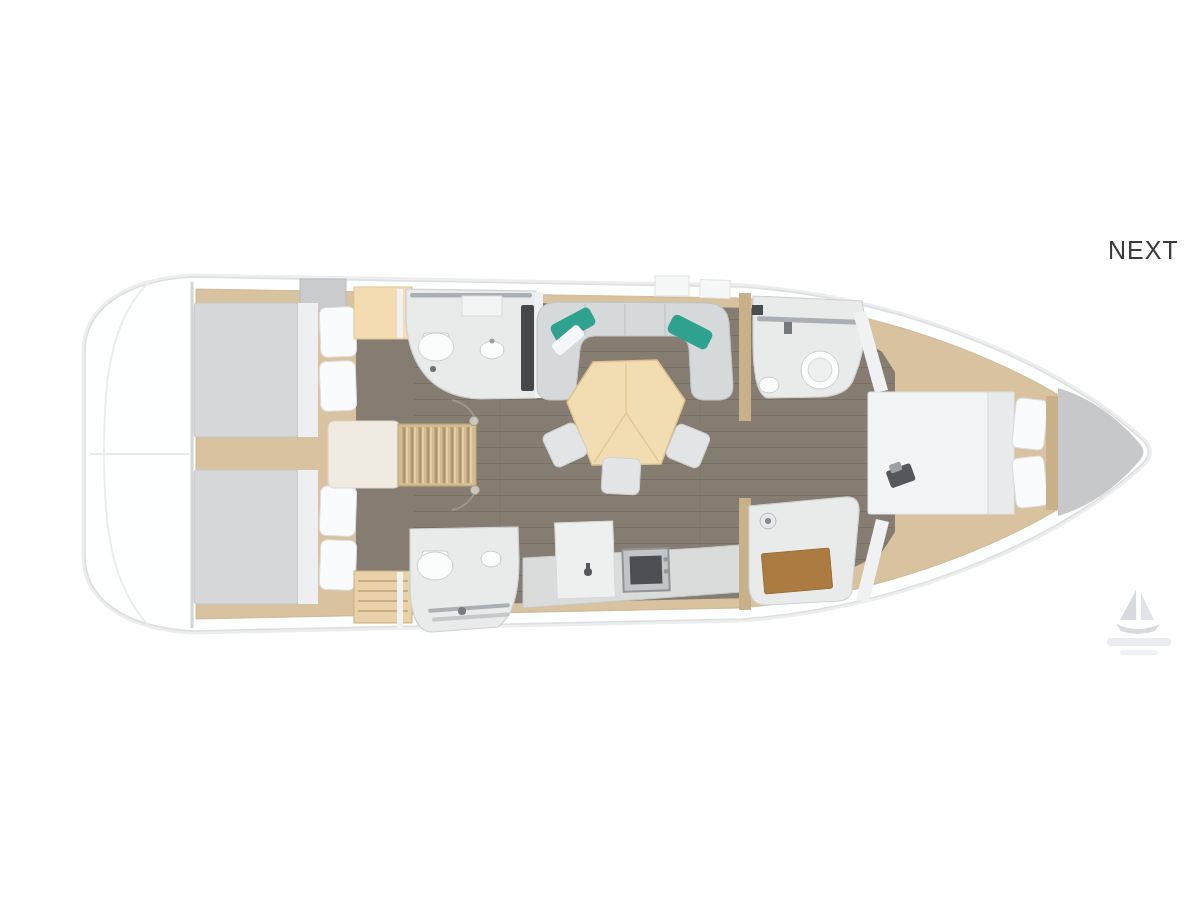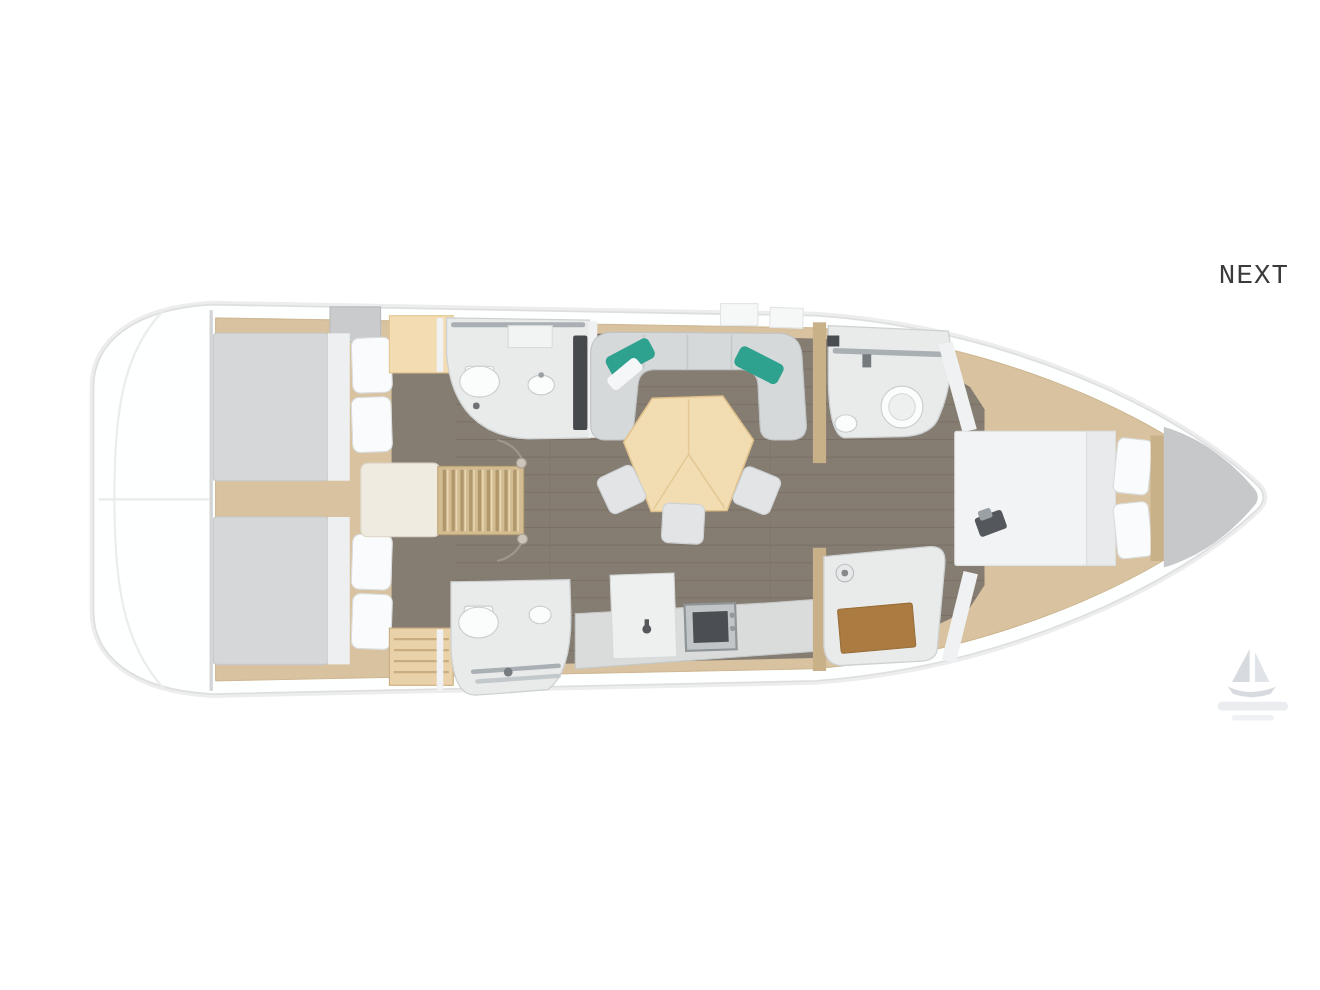--- a/index.html
+++ b/index.html
@@ -1,21 +1,21 @@
 <!DOCTYPE html>
 <html style="--page_bg: #ffffff; --hull_fill: #feffff; --hull_stroke: #dddfe1; --hull_shadow: #ededee; --trim_wood: #d8c29f; --trim_wood_dark: #c8b089; --floor_dark: #867d72; --floor_line: #796f64; --bed_gray: #d5d7d9; --bed_white: #f2f3f4; --pillow_white: #fafbfc; --frame_white: #edeff0; --sofa_gray: #d6d9da; --cushion_teal: #2fa18f; --table_beige: #f2dcb2; --chair_gray: #e2e4e6; --bath_panel: #e9ebeb; --fixture_white: #fbfcfc; --chrome: #a9afb3; --dark_equip: #46494c; --mat_brown: #ab7b41; --bow_deck: #c6c8ca; --landing: #f0ebe1; --stairs_wood: #d3bb92; --text_dark: #3a3a3a; --watermark: #c3c9d1;"><head>
 <meta charset="utf-8">
 <style>
   html,body{margin:0;padding:0;background:#fff;}
   .stage{position:relative;width:1200px;height:900px;background:var(--page_bg,#fff);overflow:hidden;
          font-family:"Liberation Sans",sans-serif;}
   .plan{position:absolute;inset:0;margin:0;}
   .plan svg{position:absolute;inset:0;}
   .next{position:absolute;left:1108px;top:236px;background:none;border:none;padding:0;cursor:pointer;
-        font-family:Liberation Mono, monospace;font-size:25px;letter-spacing:1px;color:var(--text_dark,#3a3a3a);}
+        font-family:Liberation Sans, sans-serif;font-size:25px;letter-spacing:1px;color:var(--text_dark,#3a3a3a);}
   .watermark{position:absolute;left:1098px;top:582px;width:84px;height:76px;opacity:.65;}
 
   
   .hullsh{fill:none;stroke:var(--hull_shadow);stroke-width:7;}
   .hull{fill:var(--hull_fill);stroke:var(--hull_stroke);stroke-width:1.6;}
   .tan{fill:var(--trim_wood);stroke:var(--trim_wood_dark);stroke-width:.8;}
   .tand{fill:var(--trim_wood_dark);}
   .floor{fill:url(#planks);}
   .patch{fill:var(--floor_dark);}
   .bedg{fill:var(--bed_gray);stroke:#c6c9cb;stroke-width:1;}

